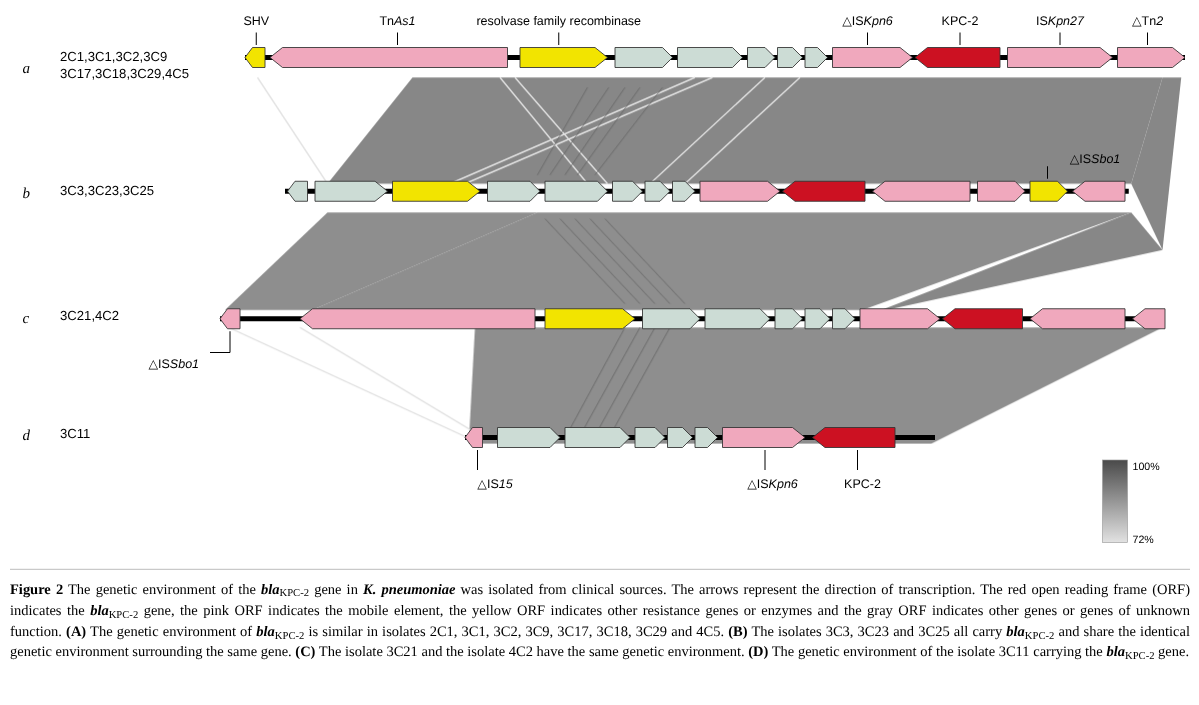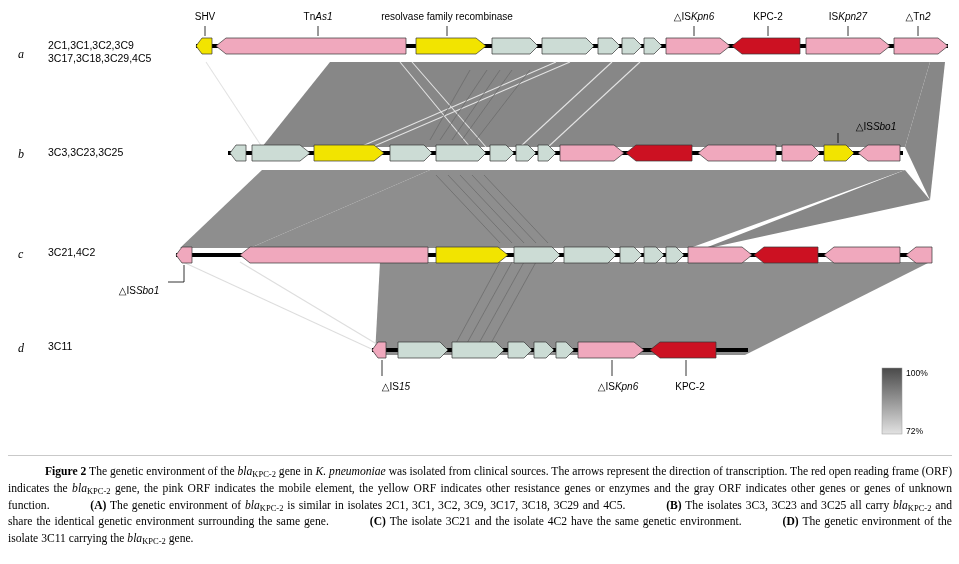--- a/index.html
+++ b/index.html
@@ -54,22 +54,22 @@
     font-size: 11.6px;
     line-height: 1.45;
     color: #000;
     text-align: justify;
   }
   #caption .sep {
     border: none;
     border-top: 1px solid #c9c9c9;
     margin: 0 0 8px 0;
   }
-  #caption b { font-weight: bold; margin-left: 37px; }
-  #caption i { font-style: italic; }
+  #caption b { font-weight: bold; }
+  #caption i { font-style: italic; font-weight: bold; }
   .sub { font-size: 8.5px; vertical-align: -0.25em; }
 </style>
 </head>
 <body>
 
 <div id="figure">
 <svg width="959" height="450" viewBox="0 0 959 450" xmlns="http://www.w3.org/2000/svg">
   <defs>
     <linearGradient id="scaleGrad" x1="0" y1="0" x2="0" y2="1">
       <stop offset="0%" stop-color="#4a4a4a"></stop>

